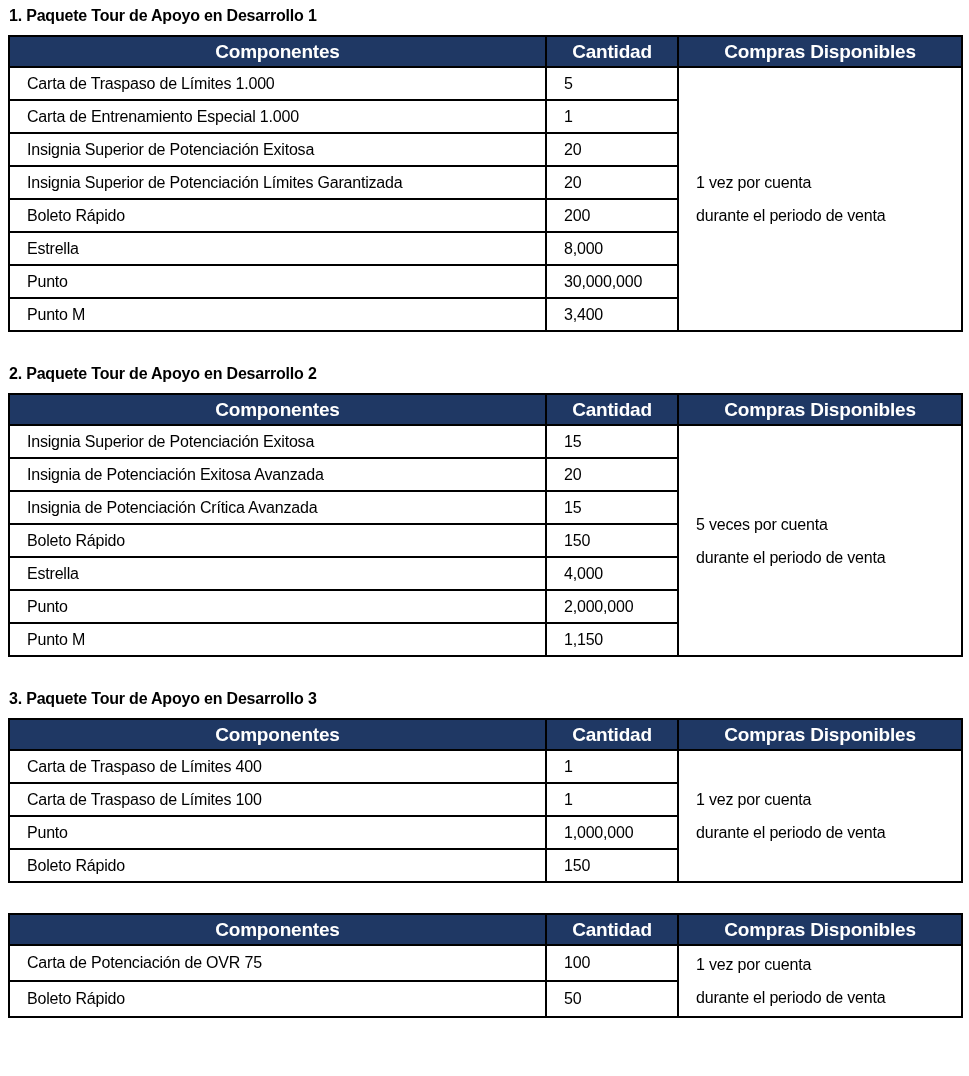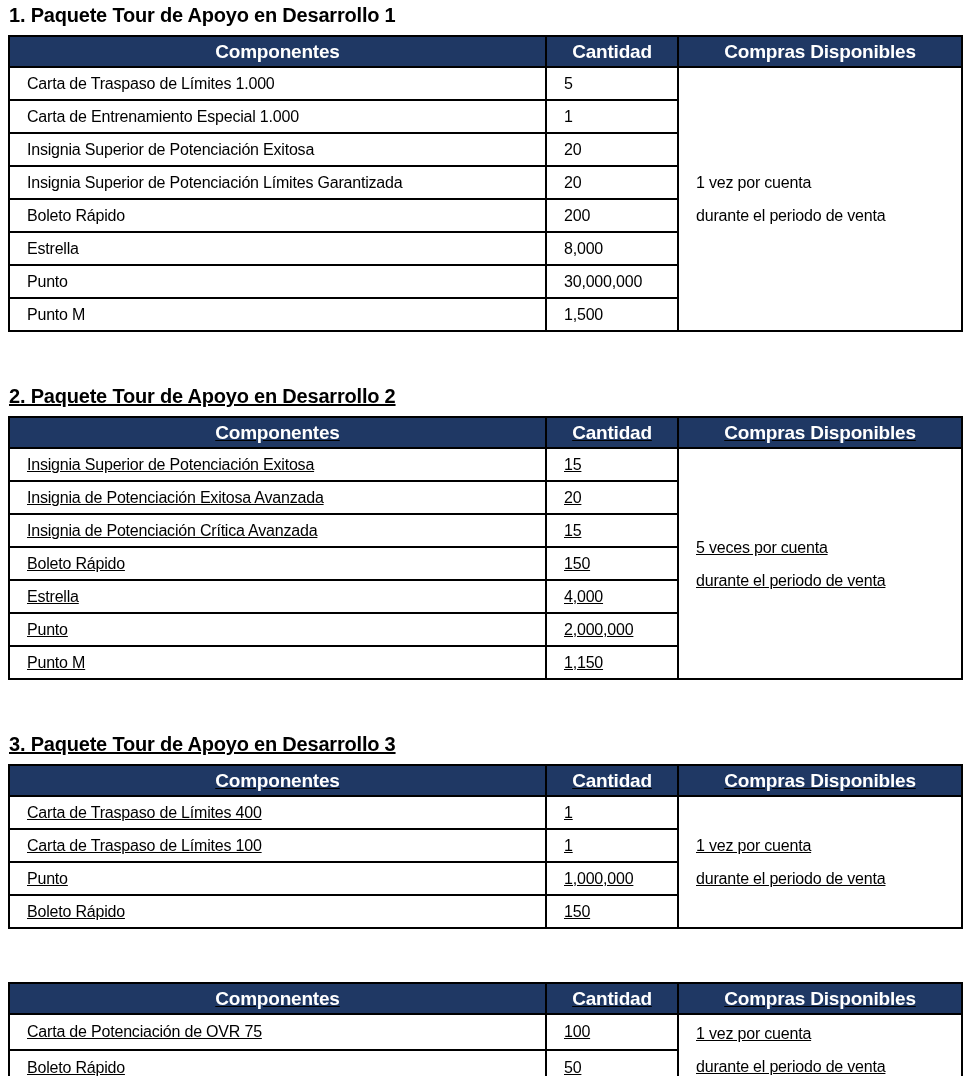--- a/index.html
+++ b/index.html
@@ -11,23 +11,23 @@
   html,body{margin:0;padding:0;}
   body{
     width:969px;
     min-height:1076px;
     background:#FFFFFF;
     color:#000000;
     font-family:"Liberation Sans","DejaVu Sans",sans-serif;
   }
   #content{padding:4px 8px 6px 8px;}
   .section{margin-top:0;}
-  .section + .section{margin-top:53px;text-decoration:underline;}
+  .section + .section{margin-top:30px;}
   .section-title{
-    font-size:20px;
+    font-size:16px;
     font-weight:700;
     margin:0 0 8px 1px;
     line-height:23px;
     letter-spacing:-0.2px;
   }
   table.pkg-table{
     border-collapse:collapse;
     table-layout:fixed;
     width:953px;
   }
@@ -108,21 +108,21 @@
           <tr>
             <td>Estrella</td>
             <td>8,000</td>
           </tr>
           <tr>
             <td>Punto</td>
             <td>30,000,000</td>
           </tr>
           <tr>
             <td>Punto M</td>
-            <td>1,500</td>
+            <td>3,400</td>
           </tr>
         </tbody>
     </table>
   </div>
 
   <div class="section">
     <h2 class="section-title">2. Paquete Tour de Apoyo en Desarrollo 2</h2>
     <table class="pkg-table">
       <colgroup>
         <col class="col-components">

